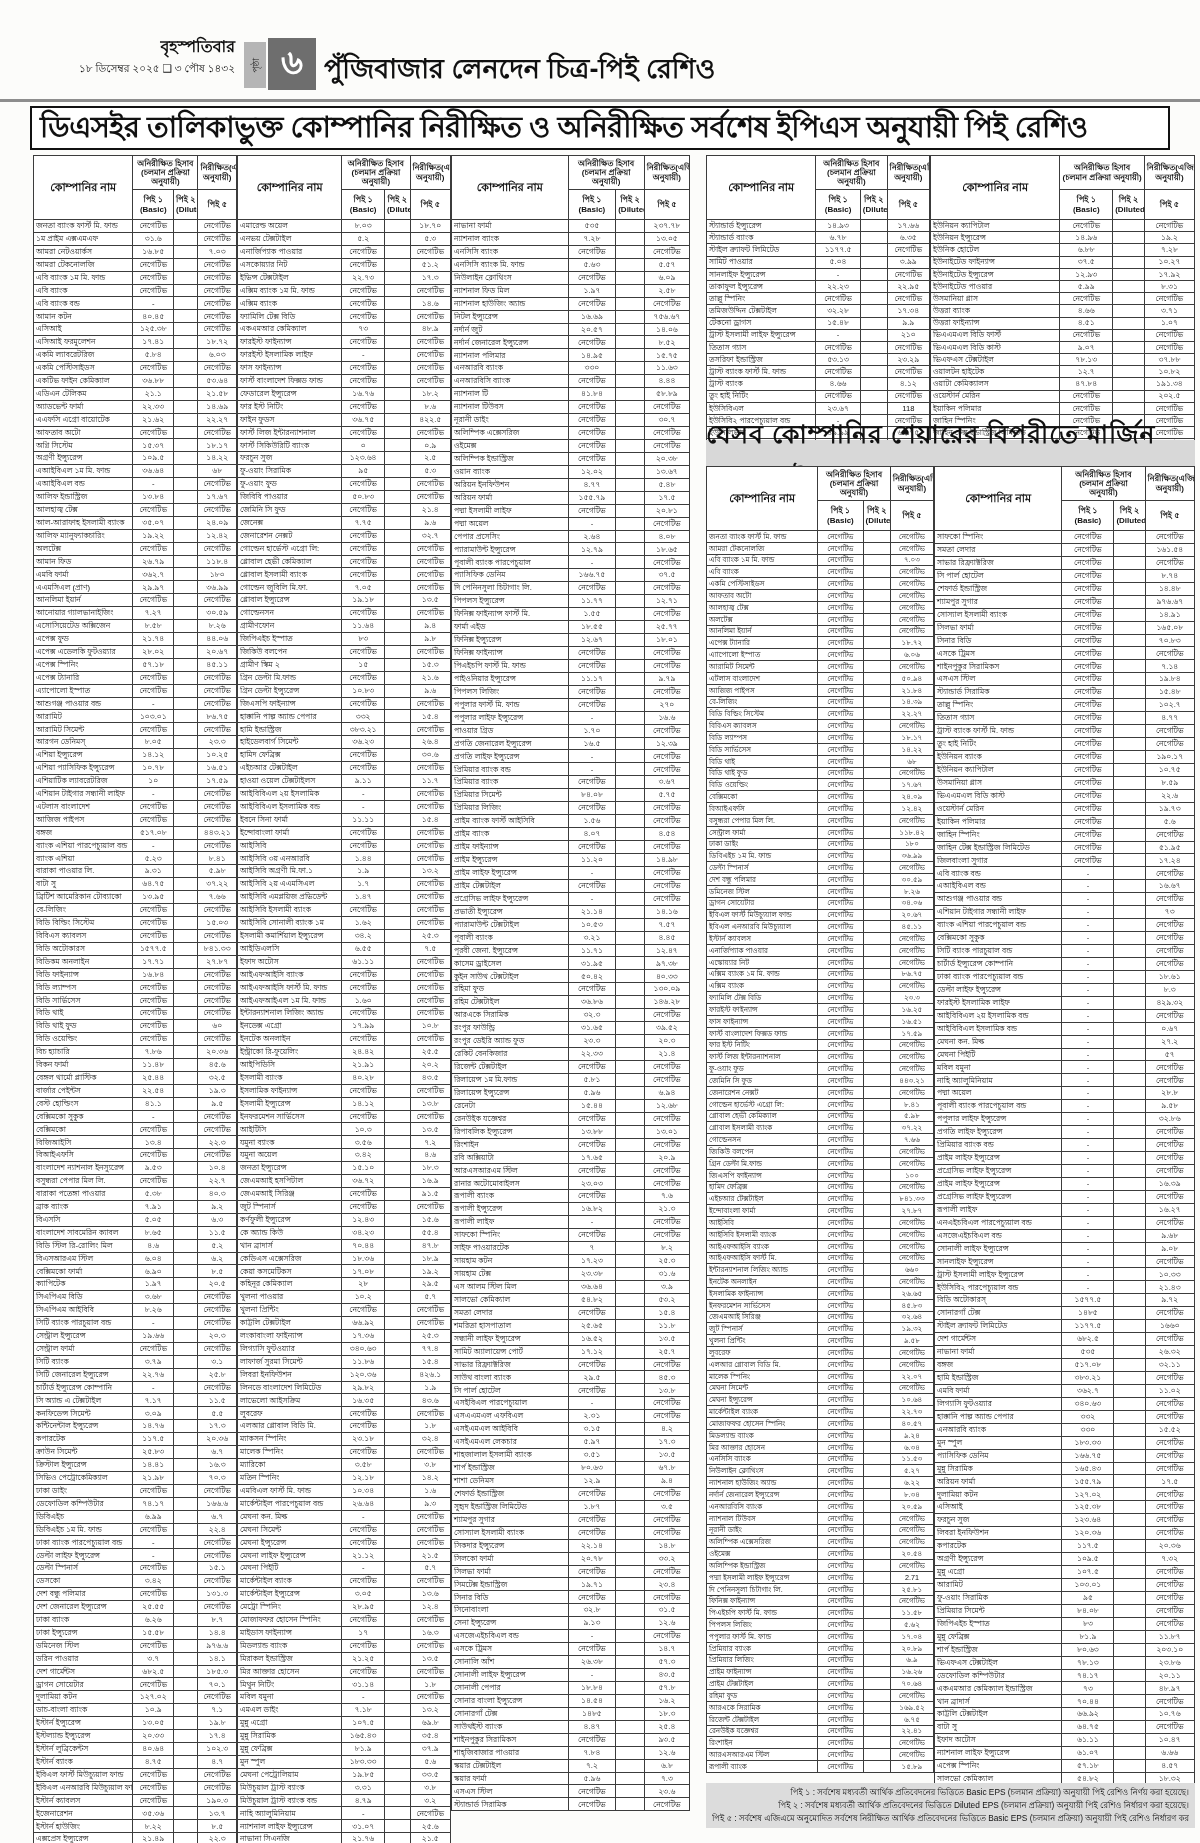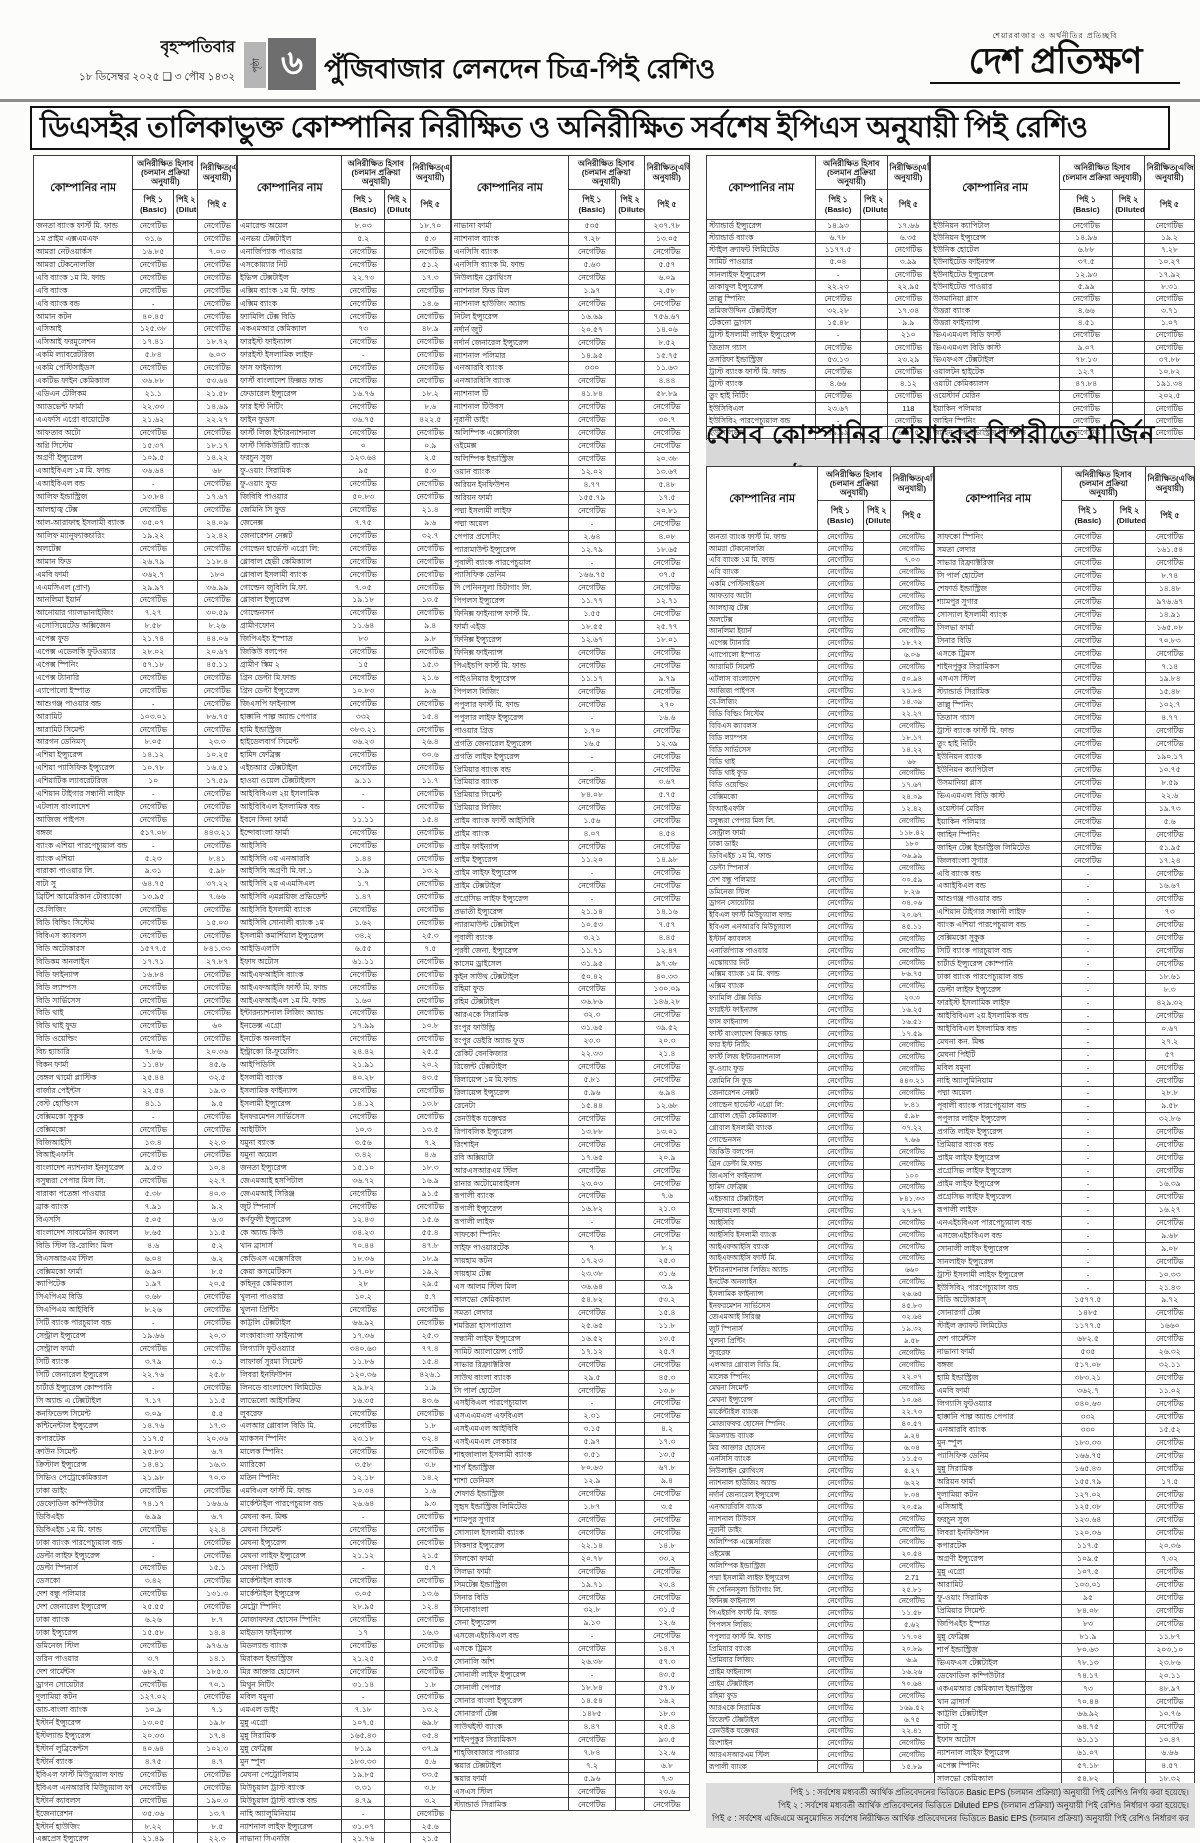--- a/index.html
+++ b/index.html
@@ -4,21 +4,21 @@
 <style>
   html,body{margin:0;padding:0;}
   body{
     width:1200px;height:1843px;position:relative;background:#fcfcfa;color:#111;
     font-family:"Liberation Sans","DejaVu Sans",sans-serif;overflow:hidden;
   }
   
   .top-header{position:absolute;left:0;top:0;width:1200px;height:100px;}
   .date-block{position:absolute;left:30px;top:34px;width:205px;text-align:right;}
   .date-day{font-weight:bold;font-size:16px;}
-  .date-line{font-size:10.5px;margin-top:8px;}
+  .date-line{font-size:10.5px;margin-top:0;}
   .page-badge{position:absolute;left:244px;top:42px;width:22px;height:46px;background:#b5b5b5;
     display:flex;align-items:center;justify-content:center;}
   .page-badge span{writing-mode:vertical-rl;transform:rotate(180deg);font-size:9px;color:#222;}
   .page-num{position:absolute;left:268px;top:38px;width:48px;height:52px;background:#6e6e6e;color:#fff;
     display:flex;align-items:center;justify-content:center;font-size:34px;font-weight:bold;}
   .section-title{position:absolute;left:324px;top:48px;font-size:27px;font-weight:bold;}
   .masthead{position:absolute;right:20px;top:30px;width:250px;text-align:center;}
   .masthead-tagline{font-size:7.5px;letter-spacing:1px;}
   .masthead-name{font-size:36px;font-weight:bold;letter-spacing:-1px;line-height:1.05;}
   .masthead-rule{height:2px;background:#111;margin-top:2px;}
@@ -57,25 +57,20 @@
     <div class="date-day">বৃহস্পতিবার</div>
     <div class="date-line">১৮ ডিসেম্বর ২০২৫ ❑ ৩ পৌষ ১৪৩২</div>
   </div>
   <div class="page-badge">
     <span>পৃষ্ঠা</span>
   </div>
   <div class="page-num">
     <span>৬</span>
   </div>
   <div class="section-title">পুঁজিবাজার লেনদেন চিত্র-পিই রেশিও</div>
-  <div class="masthead">
-    <div class="masthead-tagline">শেয়ারবাজার ও অর্থনীতির প্রতিচ্ছবি</div>
-    <div class="masthead-name">দেশ প্রতিক্ষণ</div>
-    <div class="masthead-rule"></div>
-  </div>
   <div class="header-rule"></div>
 </div>
 
 <div class="headline-box">
   <h1>ডিএসইর তালিকাভুক্ত কোম্পানির নিরীক্ষিত ও অনিরীক্ষিত সর্বশেষ ইপিএস অনুযায়ী পিই রেশিও</h1>
 </div>
 
 <div class="tcol rh-129" style="left:33px;top:155px;width:204px;">
     <table class="pe-table">
       <colgroup>

